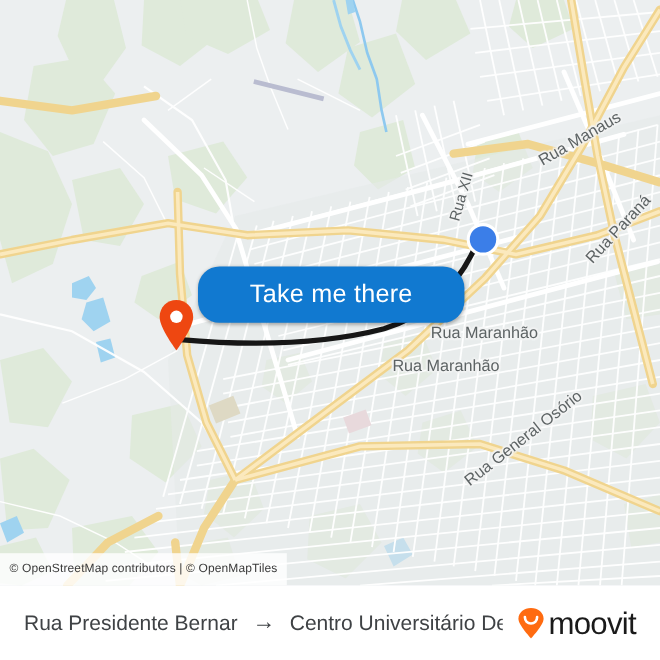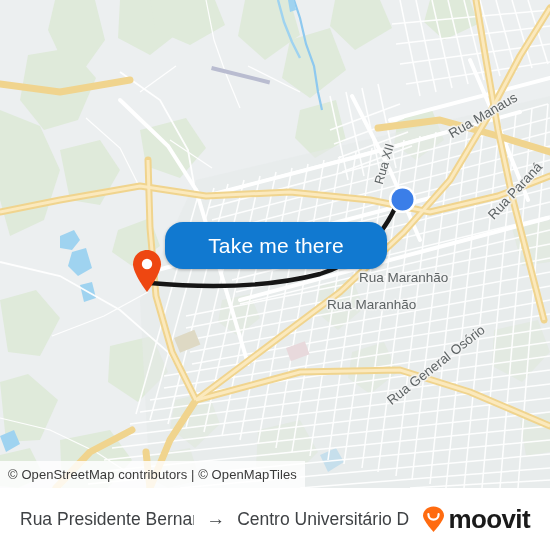--- a/index.html
+++ b/index.html
@@ -41,21 +41,21 @@
   
   #attribution {
     position: absolute;
     left: 0;
     top: 461px;
     height: 27px;
     display: flex;
     align-items: center;
     padding: 0 8px;
     background: rgba(255,255,255,0.82);
-    font-size: 13px;
+    font-size: 10px;
     color: #3a3a3a;
     letter-spacing: 0.1px;
     white-space: nowrap;
     z-index: 6;
   }
 
   
   #cta-button {
     position: absolute;
     left: 165px;
@@ -133,21 +133,21 @@
   }
   #moovit-logo {
     margin-left: auto;
     display: flex;
     align-items: center;
     flex: none;
     gap: 1px;
   }
   #moovit-wordmark {
     font-size: 26px;
-    font-weight: bold;
+    font-weight: normal;
     color: #1a1a1a;
     letter-spacing: -0.6px;
     line-height: 1;
   }
 </style>
 </head>
 <body>
 
 <div id="app">
 

